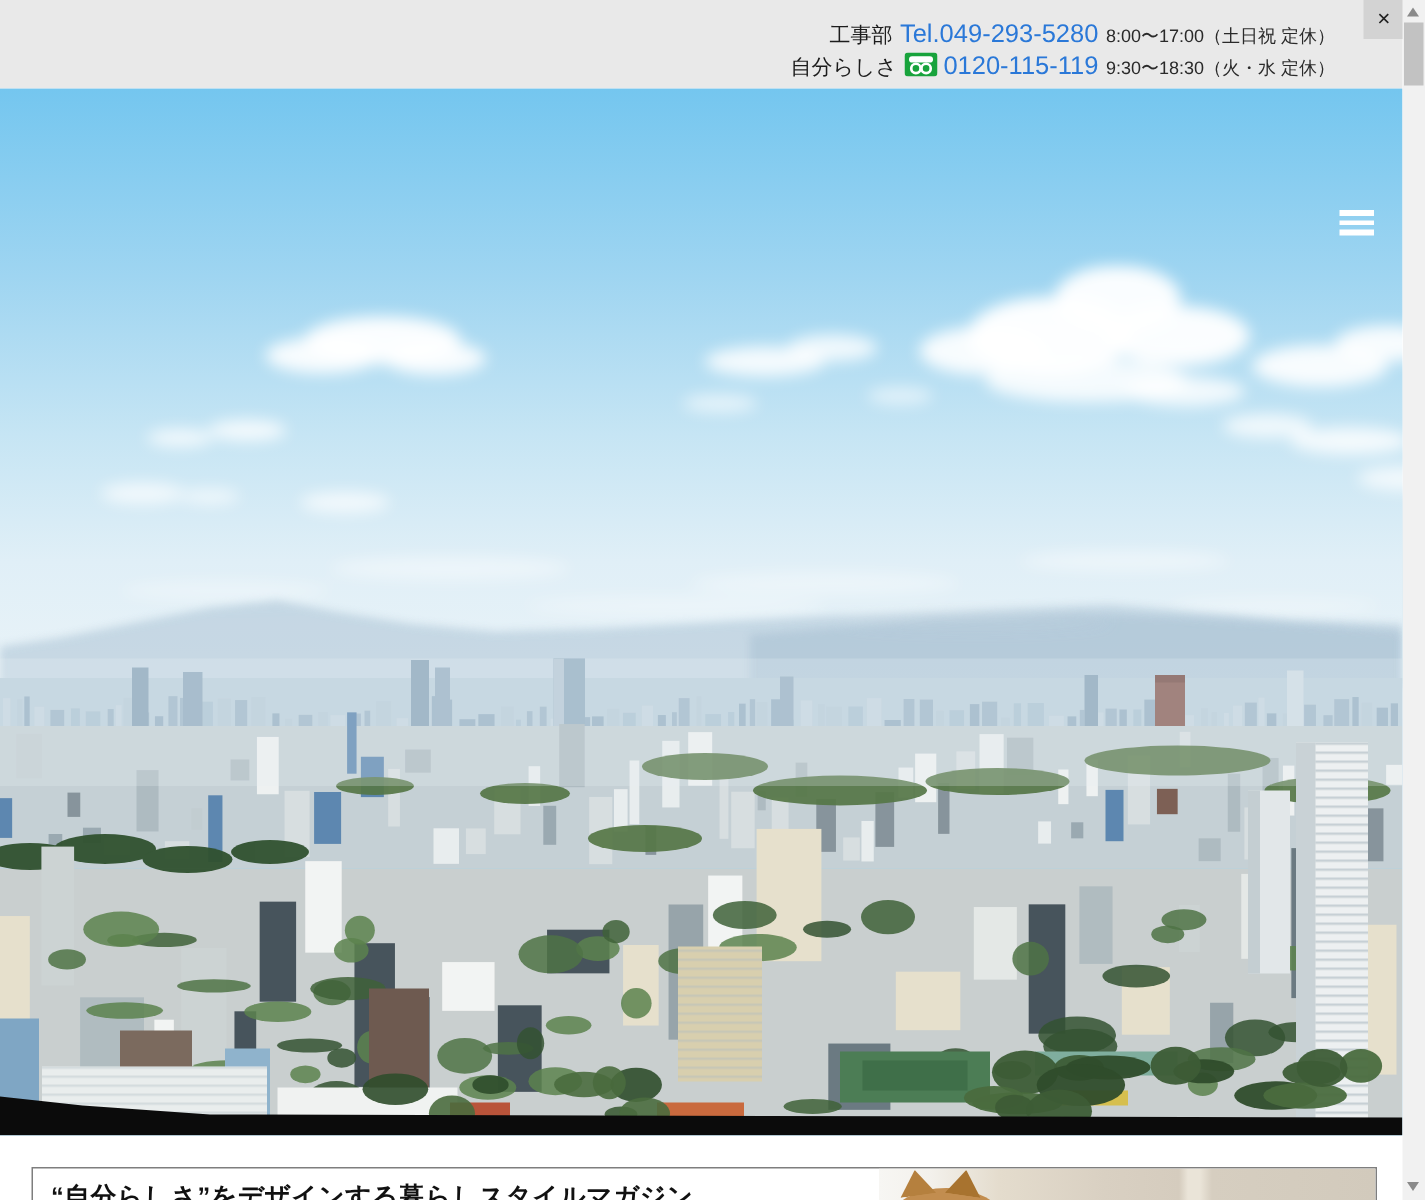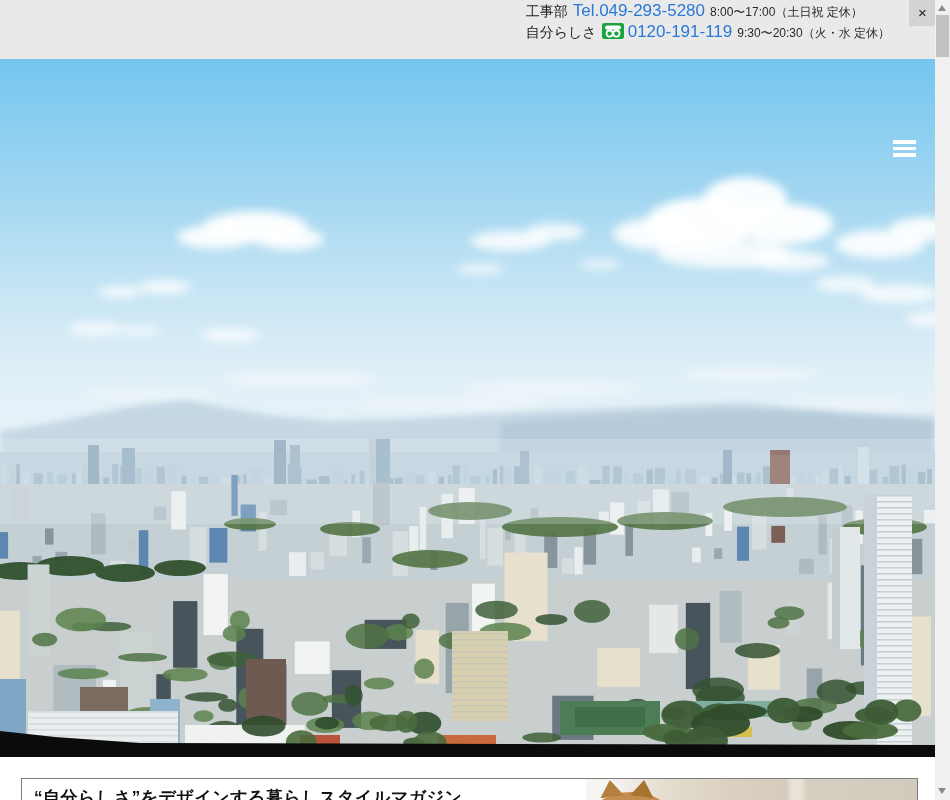--- a/index.html
+++ b/index.html
@@ -4,21 +4,21 @@
 <style>
   html,body{margin:0;padding:0;}
   body{
     width:950px;height:800px;overflow:hidden;position:relative;
     background:#ffffff;font-family:"Liberation Sans","DejaVu Sans",sans-serif;
   }
   .page{position:absolute;left:0;top:0;width:935px;height:800px;}
 
   
   .topbar{position:absolute;left:0;top:0;width:935px;height:59px;background:#e9e9e9;}
-  .contact{position:absolute;top:0;right:45px;}
+  .contact{position:absolute;top:12px;right:45px;text-align:right;}
   .contact-line{height:21px;line-height:21px;white-space:nowrap;}
   .dept-label{font-size:14px;color:#1c1c1c;font-weight:500;margin-right:5px;}
   .phone-link{font-size:17px;color:#2a78d8;text-decoration:none;font-weight:400;}
   .hours{font-size:12px;color:#2a2a2a;margin-left:5px;}
   .freedial{display:inline-block;vertical-align:-2px;margin-right:4px;}
   .close-btn{
     position:absolute;top:0;left:909px;width:27px;height:26px;background:#d3d3d3;
     font-size:15px;line-height:26px;text-align:center;color:#222;cursor:pointer;user-select:none;
   }
 
@@ -64,21 +64,21 @@
     <div class="contact">
       <div class="contact-line">
         <span class="dept-label">工事部</span><a class="phone-link" href="#">Tel.049-293-5280</a><span class="hours">8:00〜17:00（土日祝 定休）</span>
       </div>
       <div class="contact-line">
         <span class="dept-label">自分らしさ</span><span class="freedial"><svg width="22" height="16" viewBox="0 0 22 16">
               <rect x="0" y="0" width="22" height="16" rx="2.5" fill="#18a33c"></rect>
               <rect x="3" y="2.5" width="16" height="4.2" rx="2.1" fill="#ffffff"></rect>
               <circle cx="7.6" cy="10.6" r="3.1" fill="none" stroke="#ffffff" stroke-width="1.8"></circle>
               <circle cx="14.4" cy="10.6" r="3.1" fill="none" stroke="#ffffff" stroke-width="1.8"></circle>
-            </svg></span><a class="phone-link" href="#">0120-191-119</a><span class="hours">9:30〜20:30（火・水 定休）</span>
+            </svg></span><a class="phone-link" href="#">0120-115-119</a><span class="hours">9:30〜18:30（火・水 定休）</span>
       </div>
     </div>
     <div class="close-btn">×</div>
   </div>
 
   <div class="hero">
     <svg id="citysvg" width="935" height="698" viewBox="0 0 935 698">
       <defs>
         <linearGradient id="sky" x1="0" y1="0" x2="0" y2="1">
           <stop offset="0" stop-color="#74c6ef"></stop>

